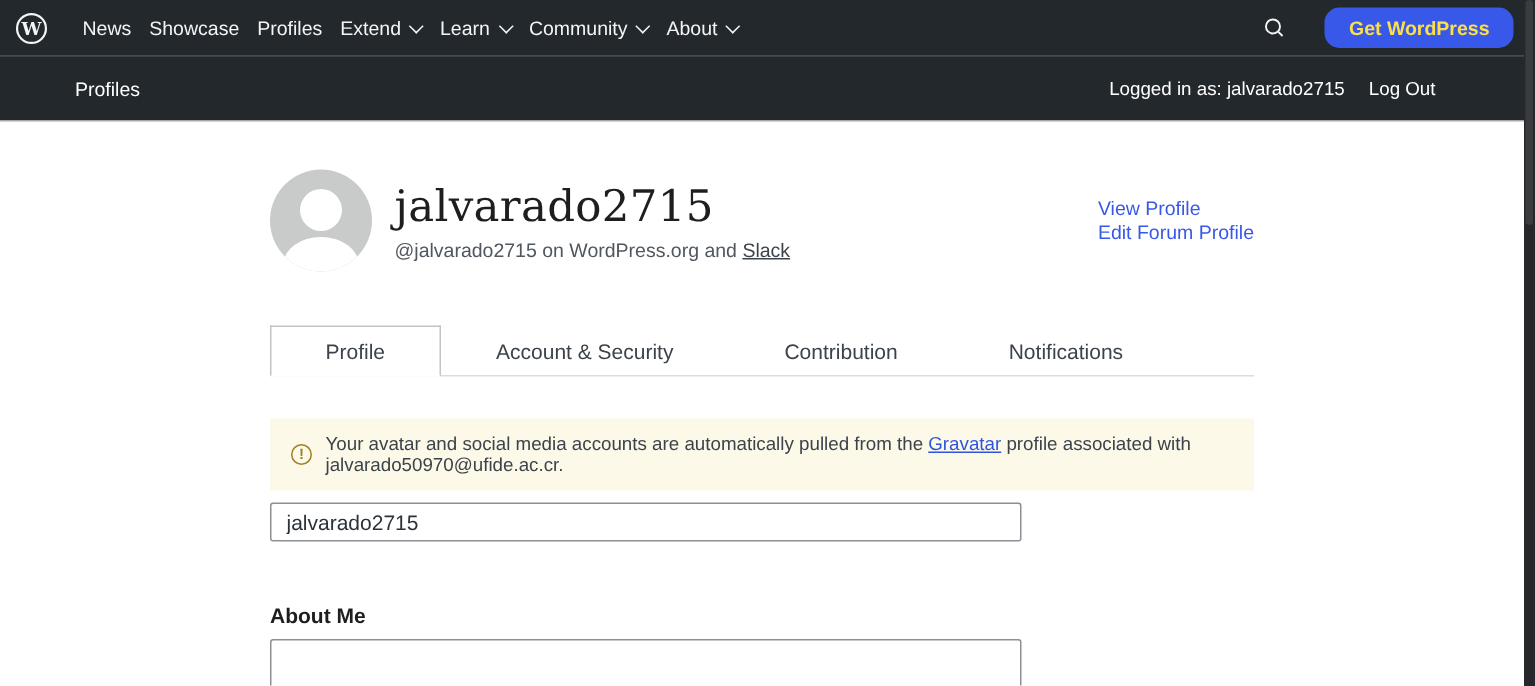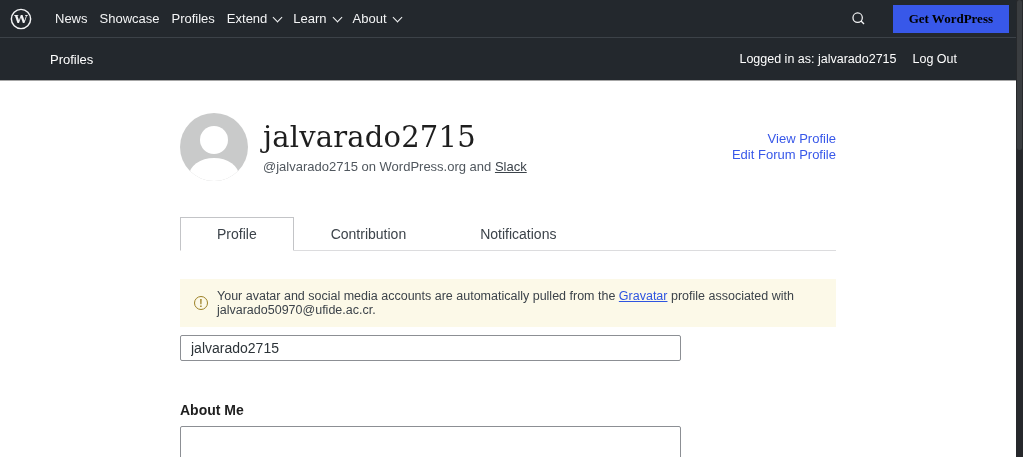--- a/index.html
+++ b/index.html
@@ -12,23 +12,23 @@
   .wp-logo { width:22px; height:22px; flex:0 0 auto; margin-right:17px; }
   .nav { display:flex; align-items:center; }
   .nav-item { color:#f3f4f5; font-size:13px; padding:4px 6px; cursor:pointer;
     display:flex; align-items:center; white-space:nowrap; }
   .chev { width:7px; height:7px; border-right:1.5px solid #f3f4f5;
     border-bottom:1.5px solid #f3f4f5; transform:rotate(45deg);
     margin:-3px 0 0 7px; }
   .header-right { margin-left:auto; display:flex; align-items:center; gap:24px; }
   .search-btn { width:20px; height:20px; cursor:pointer; display:flex;
     align-items:center; justify-content:center; }
-  .get-wp { background:#3858e9; color:#000000; font-size:13px; font-weight:700;
-    border:none; border-radius:0; padding:6px 16px; cursor:pointer;
-    font-family:Liberation Serif, serif; }
+  .get-wp { background:#3858e9; color:#fde047; font-size:13px; font-weight:700;
+    border:none; border-radius:10px; padding:6px 16px; cursor:pointer;
+    font-family:Liberation Sans, sans-serif; }
 
   
   .sub-header { height:43px; background:#23282d; border-top:1px solid #3c4248;
     display:flex; align-items:center; padding:0 66px 0 50px;
     box-shadow:0 1px 0 rgba(0,0,0,.35); }
   .sub-title { color:#ffffff; font-size:13px; font-weight:500; cursor:pointer; }
   .sub-right { margin-left:auto; display:flex; align-items:center; gap:16px;
     color:#ffffff; font-size:12.5px; }
   .logout { cursor:pointer; }
 
@@ -46,21 +46,21 @@
     position:relative; overflow:hidden; flex:0 0 auto; }
   .avatar .head { position:absolute; top:13px; left:20px; width:28px;
     height:28px; border-radius:50%; background:#ffffff; }
   .avatar .body { position:absolute; top:45px; left:9px; width:50px;
     height:36px; border-radius:50% 50% 0 0; background:#ffffff; }
   .who { margin-left:15px; }
   .username { font-family:"DejaVu Serif","Liberation Serif",serif;
     font-size:29px; font-weight:400; color:#1e1e1e; letter-spacing:.2px; }
   .subtitle { margin-top:5px; font-size:13px; color:#50575e; }
   .subtitle a { color:#3c434a; text-decoration:underline; cursor:pointer; }
-  .head-links { margin-left:auto; text-align:right; font-size:13px;
+  .head-links { margin-left:auto; font-size:13px;
     line-height:16px; }
   .head-links a { display:block; color:#3858e9; text-decoration:none;
     cursor:pointer; }
 
   
   .tabs { display:flex; margin-top:36px; border-bottom:1px solid #dcdcde; }
   .tab { font-size:14px; color:#3c434a; padding:8px 36px; cursor:pointer;
     margin-bottom:-1px; border:1px solid transparent; }
   .tab.active { background:#fff; border:1px solid #c3c4c7;
     border-bottom:1px solid #fff; }
@@ -105,20 +105,24 @@
       </div>
     <div class="nav-item">
         <span>Extend</span>
         <span class="chev"></span>
       </div>
     <div class="nav-item">
         <span>Learn</span>
         <span class="chev"></span>
       </div>
     <div class="nav-item">
+        <span>Community</span>
+        <span class="chev"></span>
+      </div>
+    <div class="nav-item">
         <span>About</span>
         <span class="chev"></span>
       </div>
   </div>
   <div class="header-right">
     <div class="search-btn">
       <svg width="17" height="17" viewBox="0 0 20 20">
         <circle cx="9" cy="9" r="5.5" fill="none" stroke="#f3f4f5" stroke-width="1.5"></circle>
         <line x1="13" y1="13" x2="16.5" y2="16.5" stroke="#f3f4f5" stroke-width="1.5"></line>
       </svg>
@@ -151,20 +155,21 @@
       <div class="subtitle"><span>@jalvarado2715 on WordPress.org and </span><a>Slack</a></div>
     </div>
     <div class="head-links">
       <a>View Profile</a>
       <a>Edit Forum Profile</a>
     </div>
   </div>
 
   <div class="tabs">
     <div class="tab active">Profile</div>
+    <div class="tab">Account &amp; Security</div>
     <div class="tab">Contribution</div>
     <div class="tab">Notifications</div>
   </div>
 
   <div class="notice">
     <span class="info-icon">!</span>
     <span class="notice-text"><span>Your avatar and social media accounts are automatically pulled from the </span><a>Gravatar</a><span> profile associated with jalvarado50970@ufide.ac.cr.</span></span>
   </div>
 
   <input class="text-input" type="text" value="jalvarado2715" style="">

